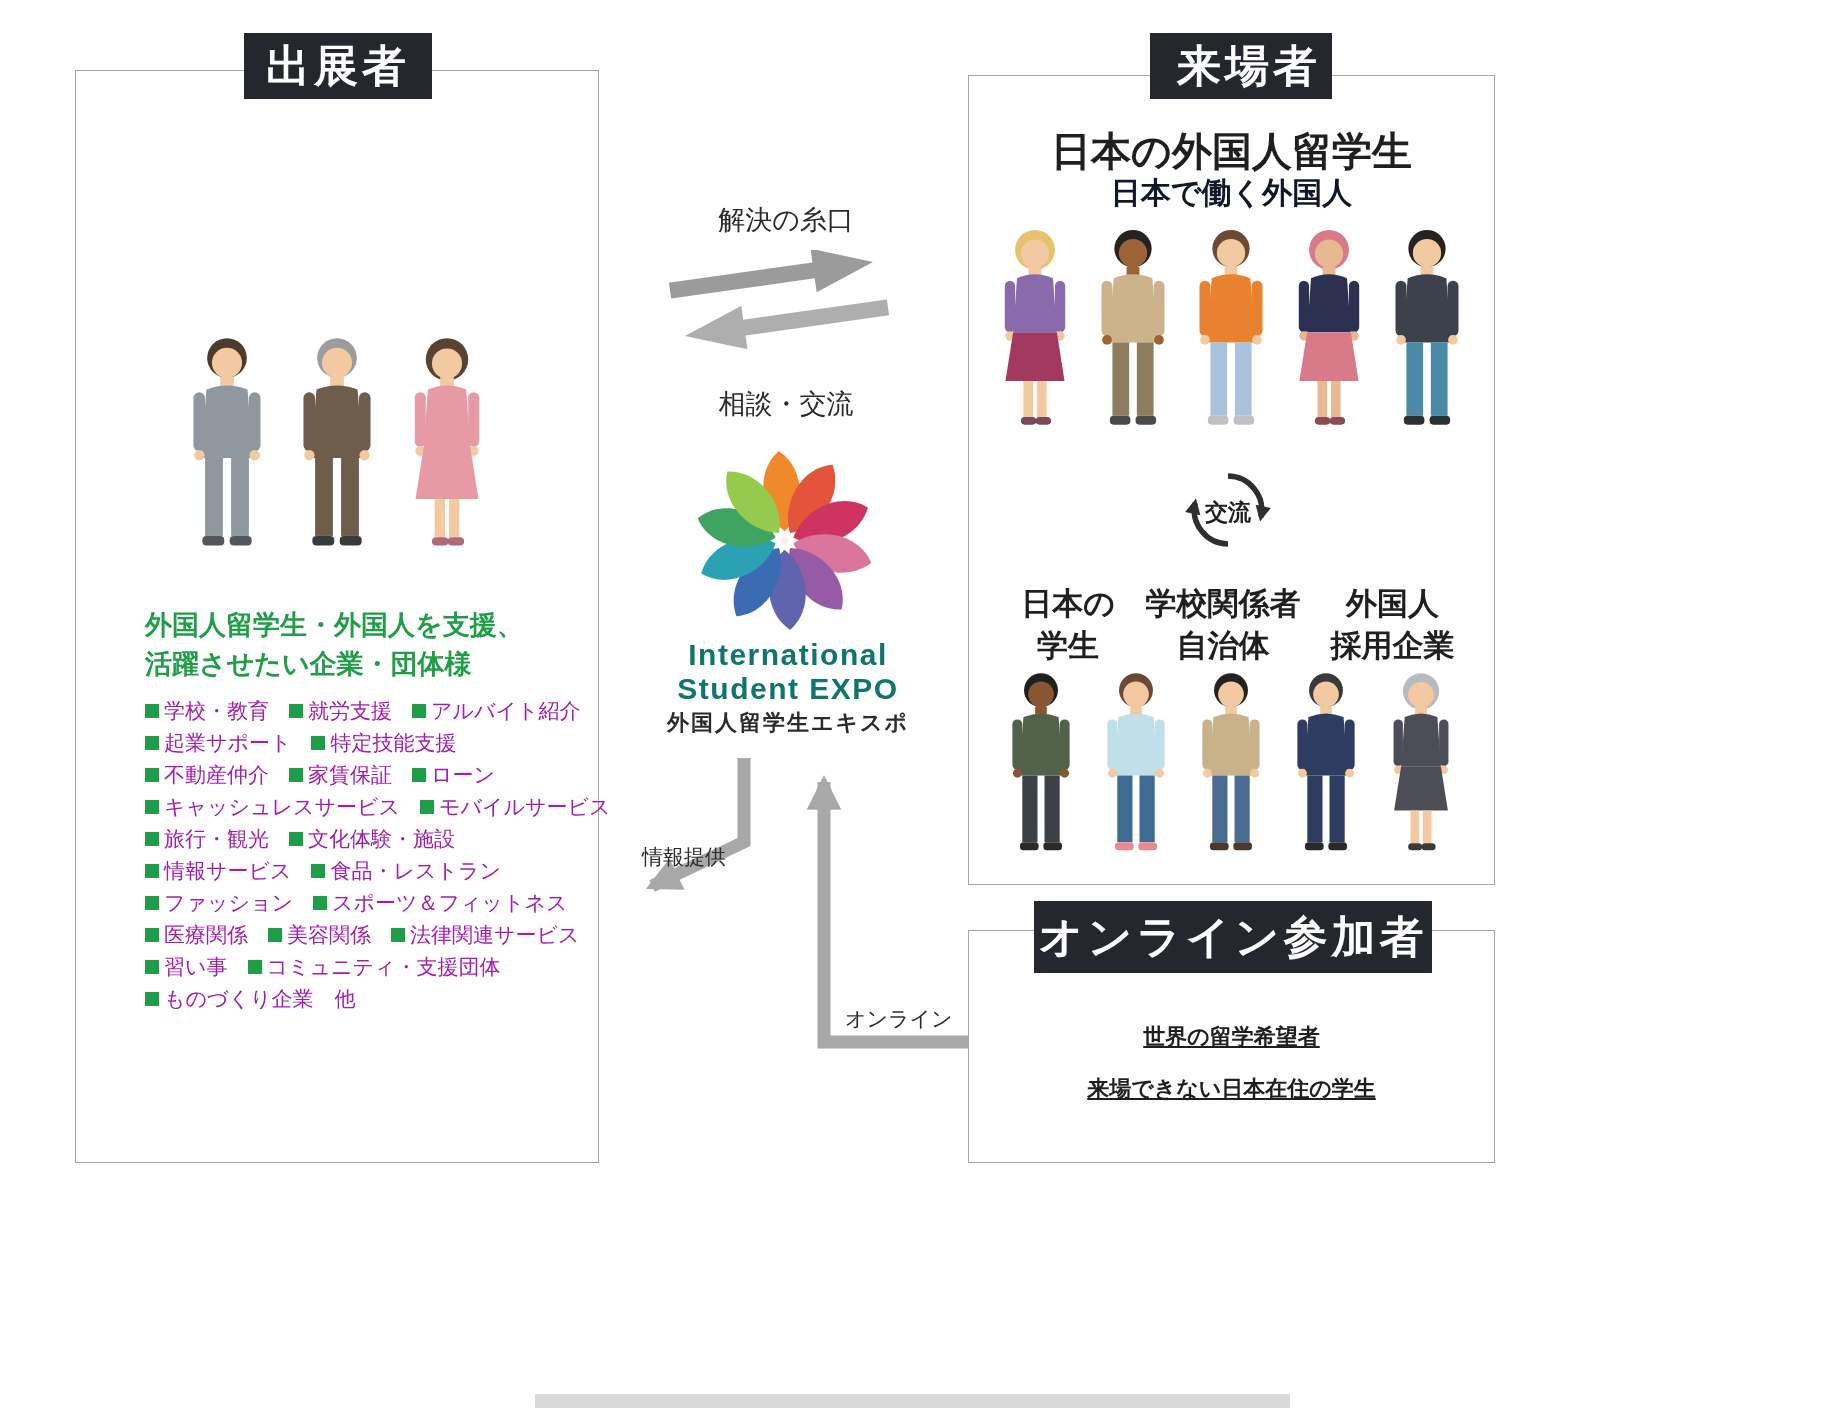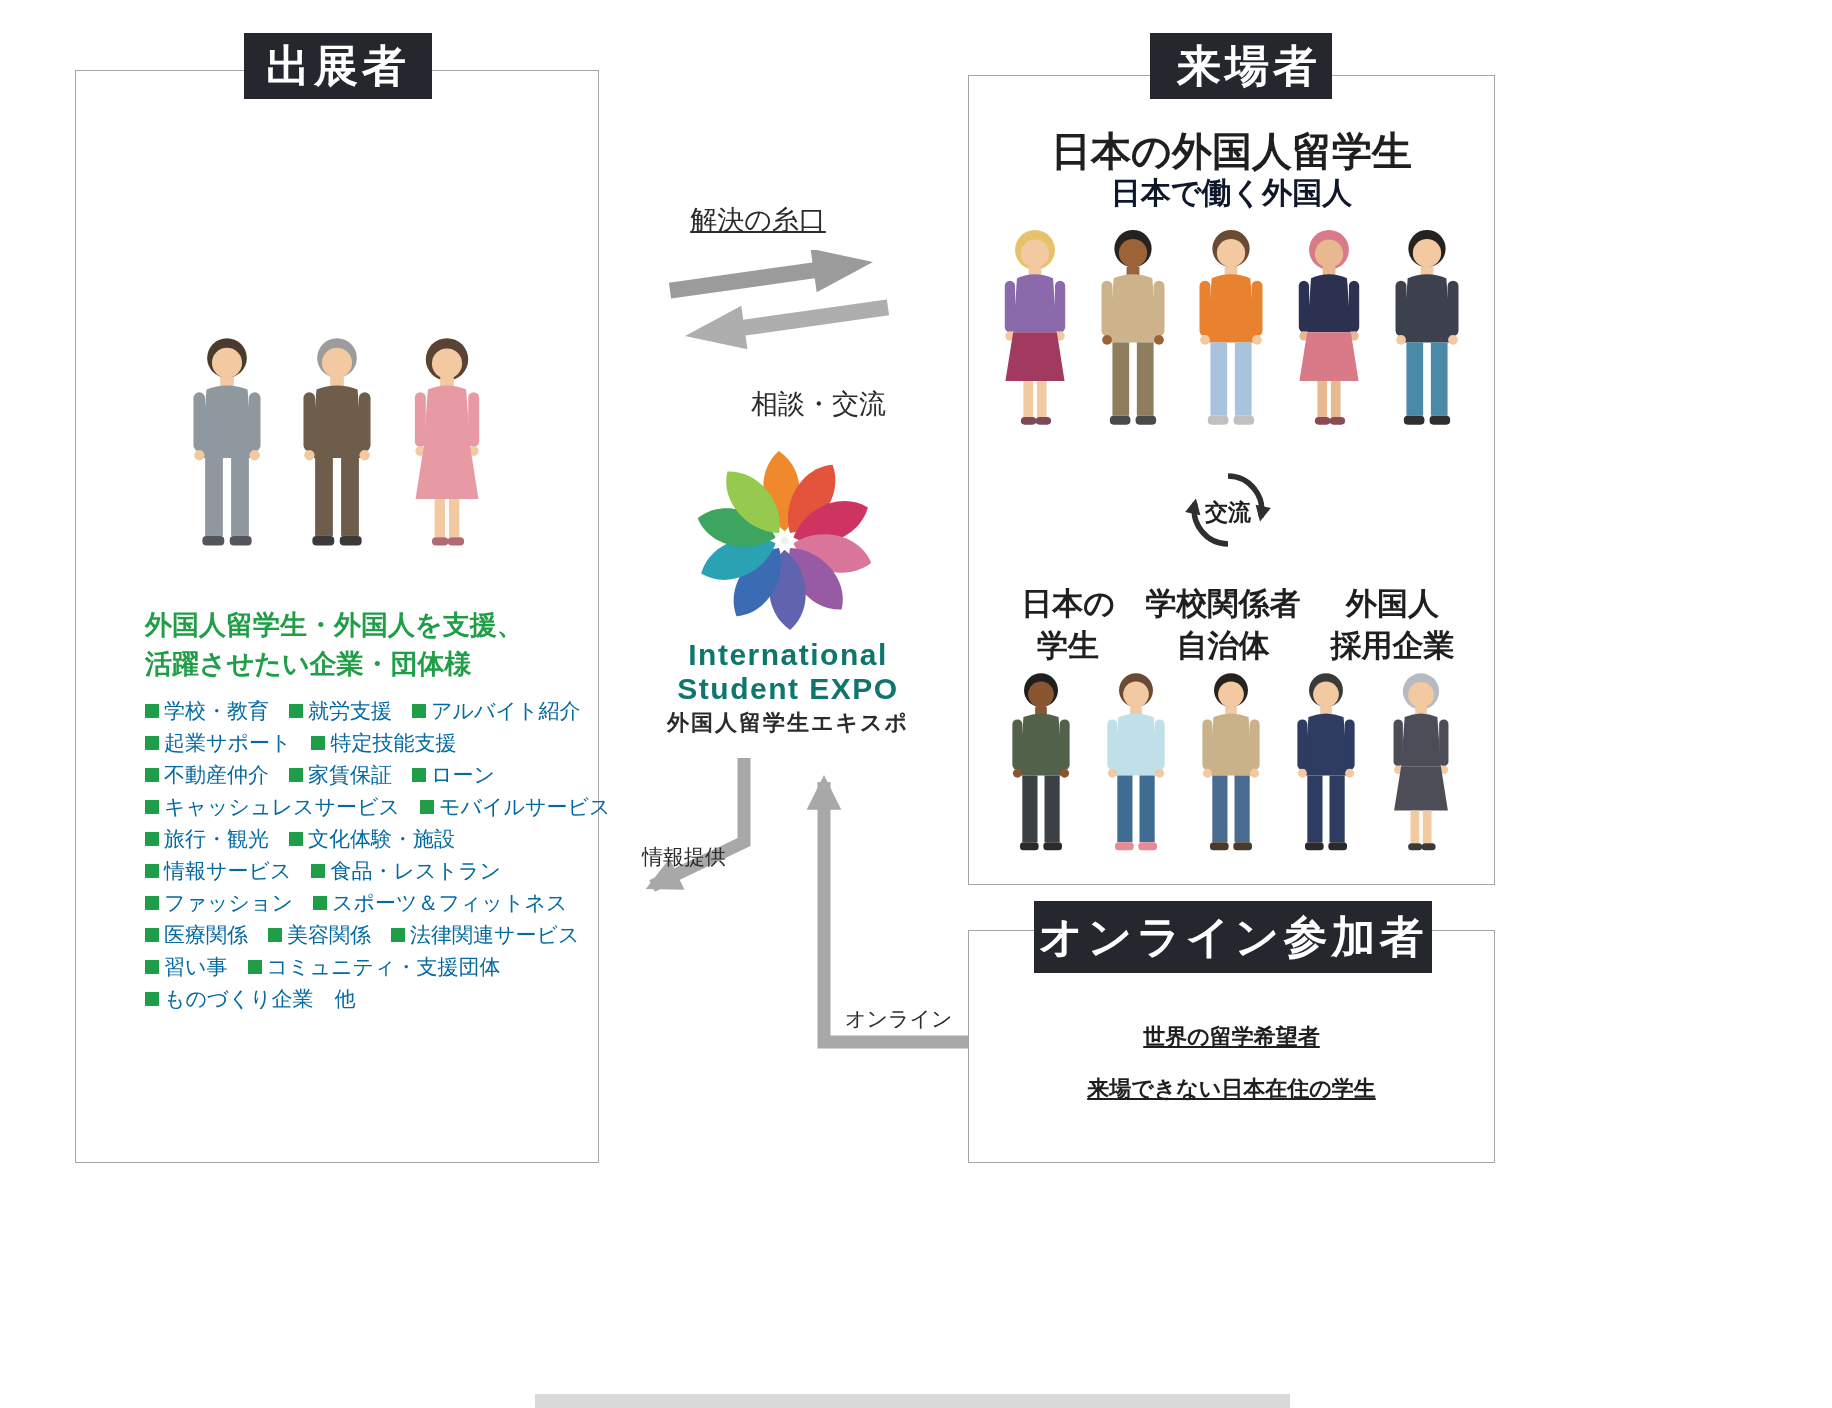--- a/index.html
+++ b/index.html
@@ -27,21 +27,21 @@
   .title-md { position:absolute; font-size:30px; font-weight:bold; color:#0f172a; text-align:center; }
   .center-label { position:absolute; font-size:27px; color:#2b2b2b; text-align:center; width:200px; }
 
   .highlight {
     position:absolute; left:145px; top:606px;
     font-size:27px; font-weight:bold; color:#1f9e47; line-height:39px;
   }
 
   .cat-rows { position:absolute; left:145px; top:700px; width:440px; }
   .cat-row { display:flex; flex-wrap:nowrap; gap:20px; margin-bottom:11px; line-height:21px; }
-  .cat-item { font-size:21px; color:#0369a1; white-space:nowrap; display:inline-flex; align-items:center; }
+  .cat-item { font-size:21px; color:#a21caf; white-space:nowrap; display:inline-flex; align-items:center; }
   .sq { display:inline-block; width:14px; height:14px; background:#1f9e47; margin-right:5px; flex:0 0 auto; }
 
   .people { position:absolute; display:flex; align-items:flex-end; }
   .person-lg { width:96px; height:219px; }
   .person-md { width:90px; height:206px; }
   .person-sm { width:82px; height:187px; }
 
   .logo-text { position:absolute; left:648px; width:280px; text-align:center;
     font-size:30px; font-weight:bold; letter-spacing:1.5px; color:#0f766e; }
   .logo-sub { position:absolute; left:648px; width:280px; text-align:center;
@@ -230,28 +230,28 @@
         </span>
     </div>
     <div class="cat-row">
       <span class="cat-item">
           <span class="sq"></span>
           <span>ものづくり企業　他</span>
         </span>
     </div>
   </div>
 
-  <div class="center-label" style="left:658px; top:202px;text-decoration:underline;">解決の糸口</div>
+  <div class="center-label" style="left:686px; top:202px;">解決の糸口</div>
 
   <svg class="abs" style="left:664px; top:250px;" width="235" height="105" viewBox="0 0 235 105">
     <polygon points="5,18 150,18 150,4 210,26 150,48 150,34 5,34" transform="rotate(-8 110 26)" fill="#9b9b9b"></polygon>
     <polygon points="225,64 80,64 80,50 20,72 80,94 80,80 225,80" transform="rotate(-8 120 72)" fill="#aeaeae"></polygon>
   </svg>
 
-  <div class="center-label" style="left:686px; top:386px;text-align:right;">相談・交流</div>
+  <div class="center-label" style="left:686px; top:386px;">相談・交流</div>
 
   <svg class="abs" style="left:682px; top:438px;" width="205" height="205" viewBox="-110 -110 220 220">
     <g opacity="0.92">
       <path d="M0,-10 C-26,-30 -32,-74 -6,-96 C24,-76 22,-30 0,-10 Z" fill="#ef7f1a"></path>
       <path d="M0,-10 C-26,-30 -32,-74 -6,-96 C24,-76 22,-30 0,-10 Z" fill="#e2452b" transform="rotate(36)"></path>
       <path d="M0,-10 C-26,-30 -32,-74 -6,-96 C24,-76 22,-30 0,-10 Z" fill="#c92355" transform="rotate(72)"></path>
       <path d="M0,-10 C-26,-30 -32,-74 -6,-96 C24,-76 22,-30 0,-10 Z" fill="#d76a93" transform="rotate(108)"></path>
       <path d="M0,-10 C-26,-30 -32,-74 -6,-96 C24,-76 22,-30 0,-10 Z" fill="#8f4e9e" transform="rotate(144)"></path>
       <path d="M0,-10 C-26,-30 -32,-74 -6,-96 C24,-76 22,-30 0,-10 Z" fill="#5356a8" transform="rotate(180)"></path>
       <path d="M0,-10 C-26,-30 -32,-74 -6,-96 C24,-76 22,-30 0,-10 Z" fill="#2b5fad" transform="rotate(216)"></path>

